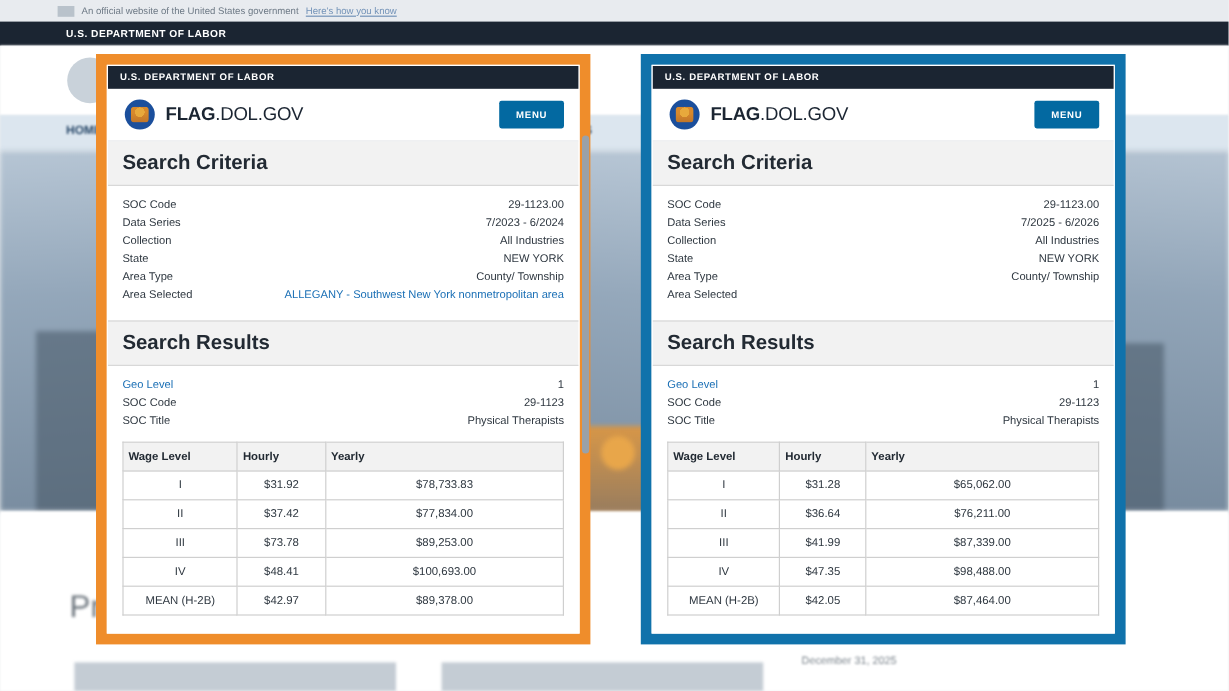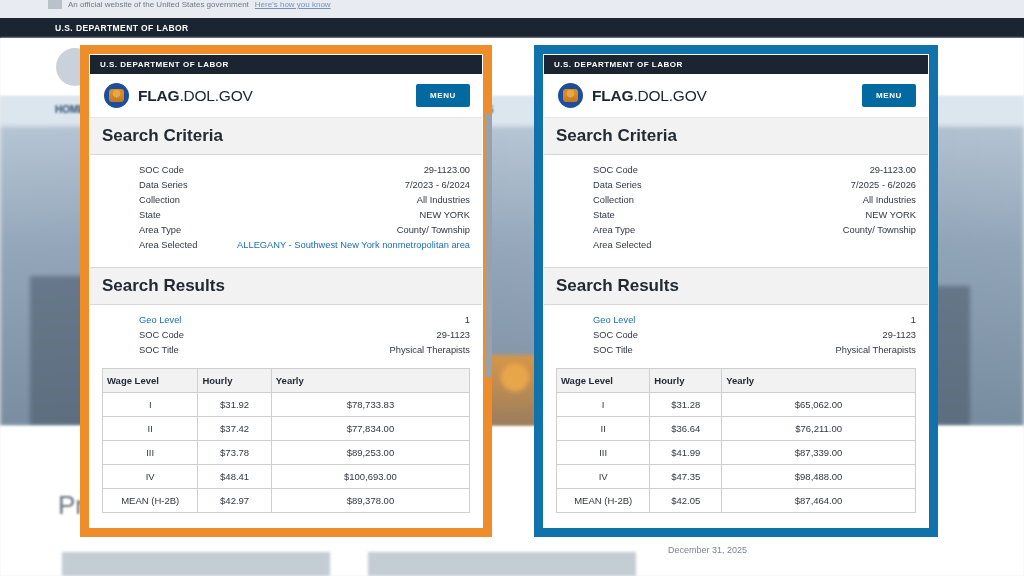--- a/index.html
+++ b/index.html
@@ -15,21 +15,21 @@
     background: #eceff1;
     overflow: hidden;
   }
 
   
   .bg-layer { position: absolute; inset: 0; }
 
   .bg-banner {
     position: absolute; top: 0; left: 0; right: 0; height: 18px;
     background: #e8ebef;
-    display: flex; align-items: flex-start;
+    display: flex; align-items: center;
     padding-left: 48px;
     font-size: 8px; color: #6e7a86;
     filter: blur(0.6px);
   }
   .bg-banner .flagbox {
     width: 14px; height: 9px; background: #b9c2cb; margin-right: 6px;
   }
   .bg-banner a { color: #7393b8; margin-left: 6px; }
 
   .bg-doltop {
@@ -184,21 +184,20 @@
     color: #222a33;
   }
   .section-head.first { border-top: none; }
 
   .kv-list { padding: 7px 12px 9px 12px; }
   .kv-row {
     display: flex; justify-content: space-between; align-items: center;
     font-size: 9.3px;
     color: #2f3841;
     padding: 2.5px 0;
-    margin-left: 37px;
   }
   .kv-row .k { color: #2f3841; white-space: nowrap; }
   .kv-row .v { color: #2f3841; text-align: right; }
   .kv-row .v.link { color: #1a6fb5; }
   .kv-row .k.link { color: #1a6fb5; }
 
   .divider-space { height: 6px; }
 
   table.wage {
     width: calc(100% - 24px);

